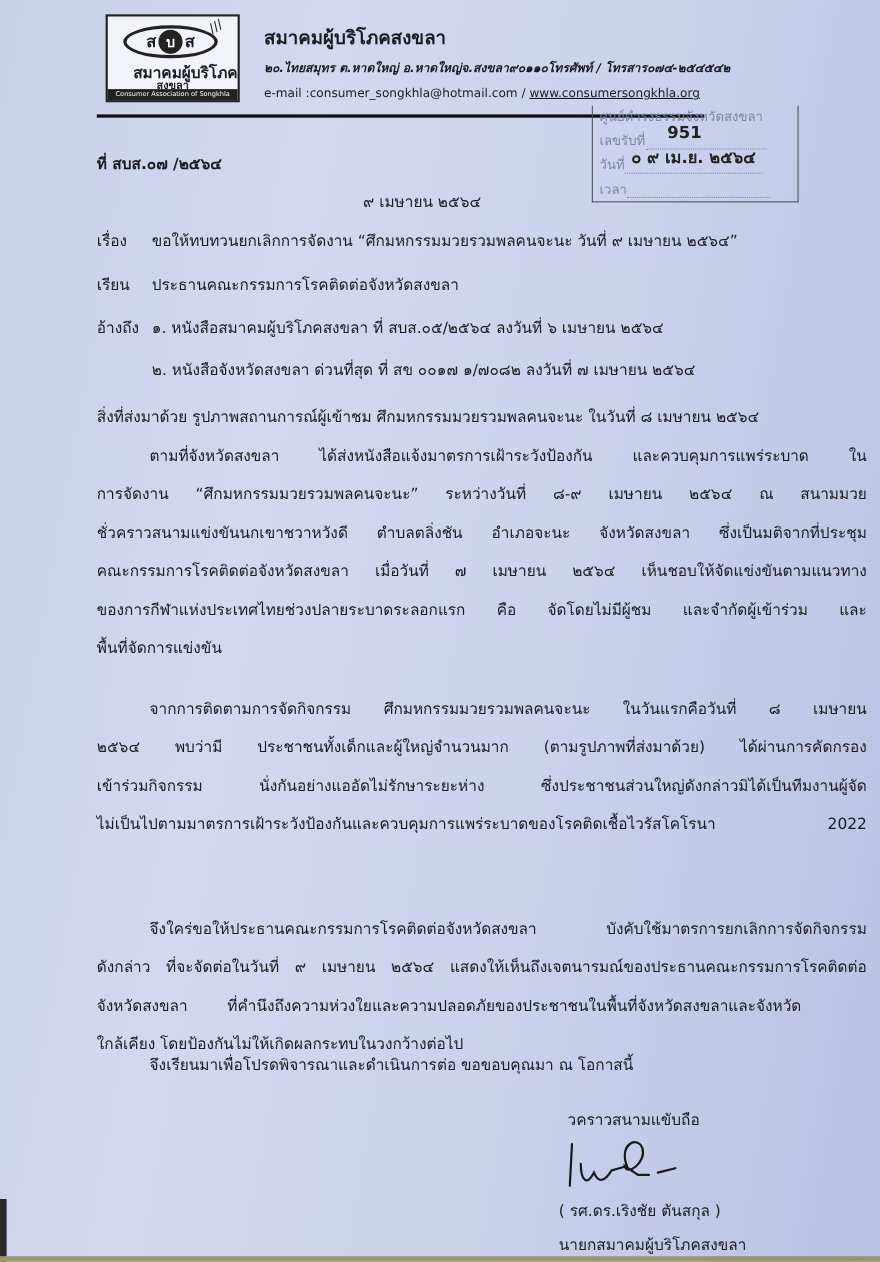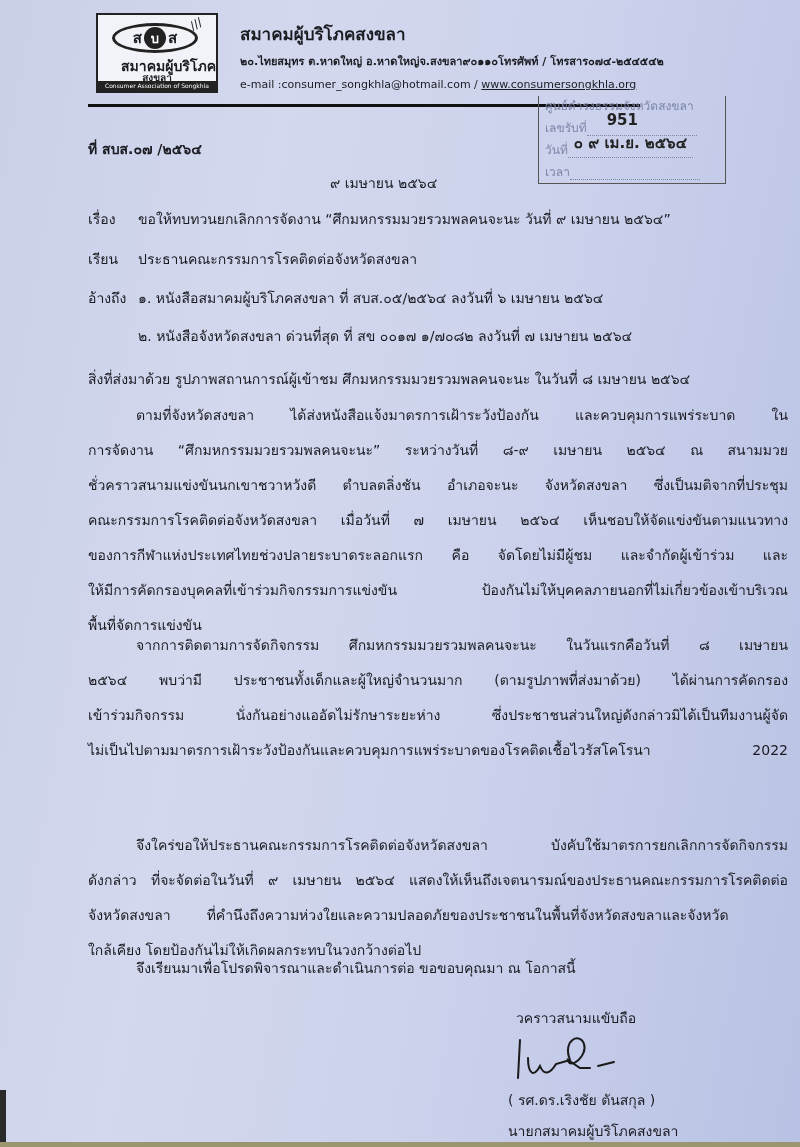--- a/index.html
+++ b/index.html
@@ -34,21 +34,21 @@
     display: inline-flex; align-items: center; justify-content: center; font-size: 13px;
   }
   .logo .lashes { position: absolute; left: 92px; top: 2px; font-size: 12px; transform: rotate(-30deg); }
   .logo .name1 { position: absolute; left: 0; right: 0; top: 40px; text-align: right; font-size: 14px; font-weight: bold; padding-left: 18px; }
   .logo .name2 { position: absolute; left: 0; right: 0; top: 55px; text-align: center; font-size: 10px; font-weight: bold; }
   .logo .eng {
     position: absolute; left: 0; right: 0; bottom: 0; height: 10px; background: #222; color: #fff;
     font-size: 6px; text-align: center; line-height: 10px;
   }
   .org-name { position: absolute; left: 240px; top: 20px; font-size: 17px; font-weight: bold; }
-  .org-addr { position: absolute; left: 240px; top: 52px; font-size: 11px; font-weight: bold; }
+  .org-addr { position: absolute; left: 240px; top: 52px; font-size: 11px; font-weight: bold; font-style: italic; }
   .org-mail { position: absolute; left: 240px; top: 78px; font-size: 11px; }
   .org-mail .link { text-decoration: underline; }
   .header-rule {
     position: absolute; left: 88px; top: 104px; width: 552px; height: 3px; background: #111;
   }
   
   .stamp {
     position: absolute; left: 538px; top: 96px; width: 188px; height: 88px;
     border: 1.5px solid #555; border-top: none; box-sizing: border-box;
     color: #7c86a8; font-size: 12px;
@@ -123,21 +123,20 @@
   <div class="t val" style="top:325px;">๒. หนังสือจังหวัดสงขลา ด่วนที่สุด ที่ สข ๐๐๑๗ ๑/๗๐๘๒ ลงวันที่ ๗ เมษายน ๒๕๖๔</div>
 
   <div class="t lbl" style="top:368px;">สิ่งที่ส่งมาด้วย รูปภาพสถานการณ์ผู้เข้าชม ศึกมหกรรมมวยรวมพลคนจะนะ ในวันที่ ๘ เมษายน ๒๕๖๔</div>
 
   <div class="para" style="top:398px;">
     <p class="indent">ตามที่จังหวัดสงขลา ได้ส่งหนังสือแจ้งมาตรการเฝ้าระวังป้องกัน และควบคุมการแพร่ระบาด ใน</p>
     <p><span>การจัดงาน </span><span class="b">“ศึกมหกรรมมวยรวมพลคนจะนะ” ระหว่างวันที่ ๘-๙ เมษายน ๒๕๖๔</span><span> ณ สนามมวย</span></p>
     <p>ชั่วคราวสนามแข่งขันนกเขาชวาหวังดี ตำบลตลิ่งชัน อำเภอจะนะ จังหวัดสงขลา ซึ่งเป็นมติจากที่ประชุม</p>
     <p>คณะกรรมการโรคติดต่อจังหวัดสงขลา เมื่อวันที่ ๗ เมษายน ๒๕๖๔ เห็นชอบให้จัดแข่งขันตามแนวทาง</p>
     <p><span>ของการกีฬาแห่งประเทศไทยช่วงปลายระบาดระลอกแรก คือ </span><span class="b">จัดโดยไม่มีผู้ชม และจำกัดผู้เข้าร่วม</span><span> และ</span></p>
-    <p><span class="b">ให้มีการคัดกรองบุคคลที่เข้าร่วมกิจกรรมการแข่งขัน</span><span> ป้องกันไม่ให้บุคคลภายนอกที่ไม่เกี่ยวข้องเข้าบริเวณ</span></p>
     <p class="last b">พื้นที่จัดการแข่งขัน</p>
   </div>
 
   <div class="para" style="top:628px;">
     <p class="indent">จากการติดตามการจัดกิจกรรม ศึกมหกรรมมวยรวมพลคนจะนะ ในวันแรกคือวันที่ ๘ เมษายน</p>
     <p><span>๒๕๖๔ พบว่ามี </span><span class="b">ประชาชนทั้งเด็กและผู้ใหญ่จำนวนมาก (ตามรูปภาพที่ส่งมาด้วย) ได้ผ่านการคัดกรอง</span></p>
     <p><span class="b">เข้าร่วมกิจกรรม นั่งกันอย่างแออัดไม่รักษาระยะห่าง</span><span>  ซึ่งประชาชนส่วนใหญ่ดังกล่าวมิได้เป็นทีมงานผู้จัด</span></p>
     <p>ไม่เป็นไปตามมาตรการเฝ้าระวังป้องกันและควบคุมการแพร่ระบาดของโรคติดเชื้อไวรัสโคโรนา 2022</p>
   </div>
 

